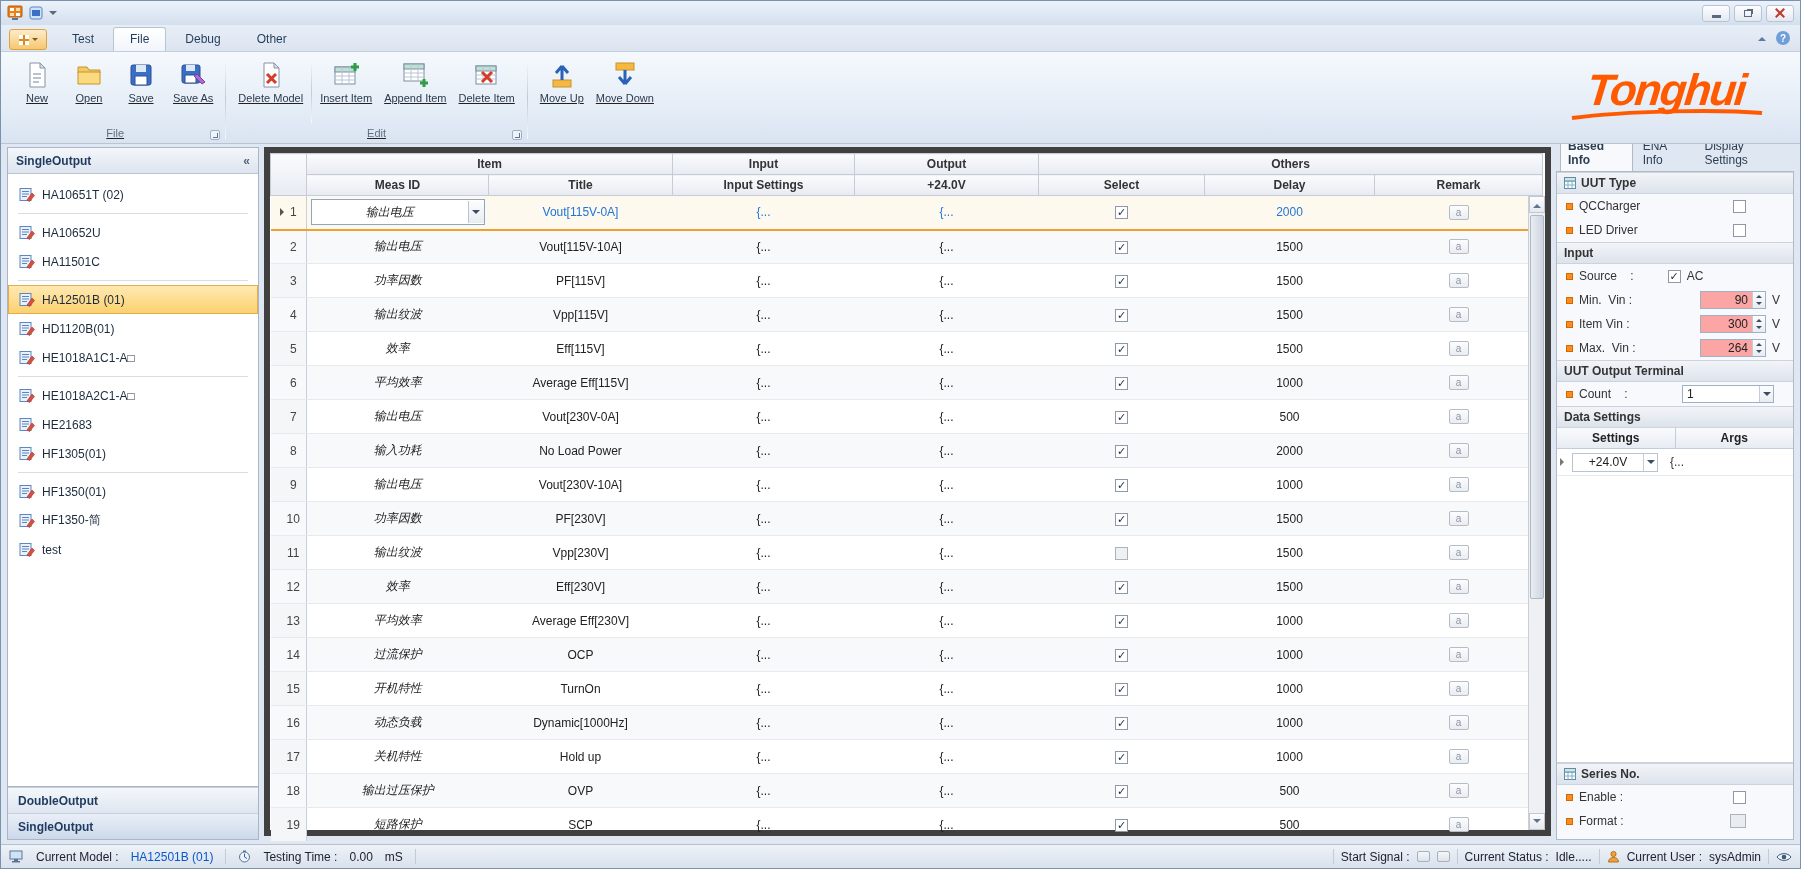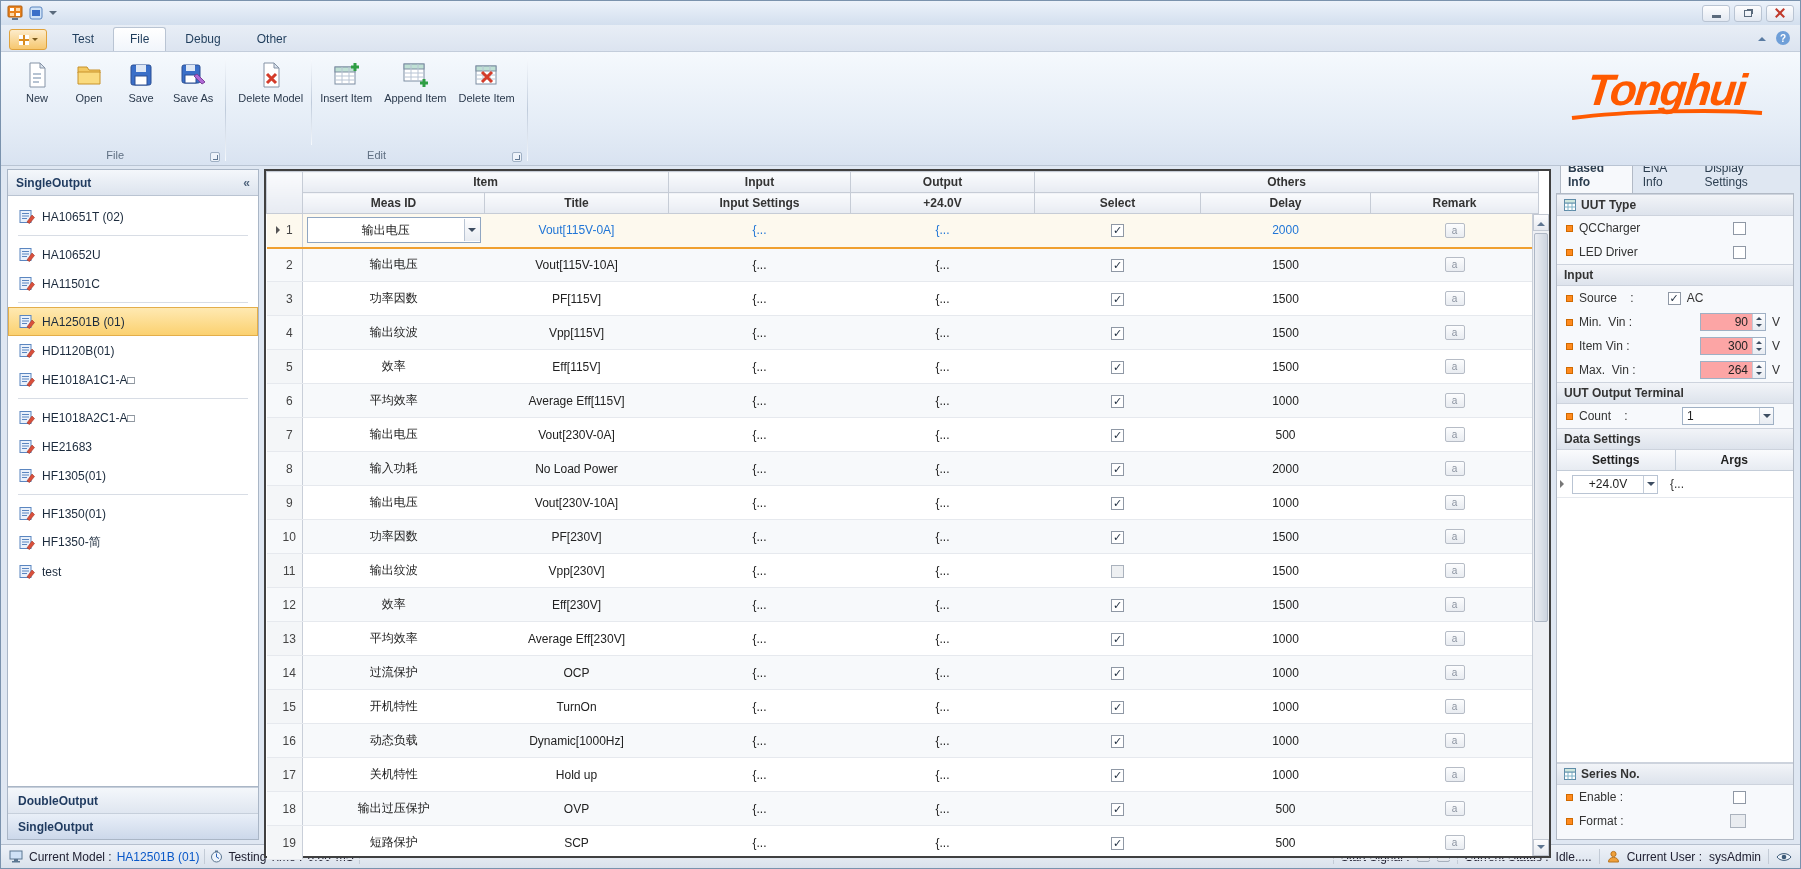--- a/index.html
+++ b/index.html
@@ -30,21 +30,21 @@
       linear-gradient(#fff,#fff) 6px 6px/4px 4px no-repeat,#d98c1f;}
   .app-btn .dd-caret{width:0;height:0;border:3px solid transparent;border-top-color:#7a5a1e;margin-top:3px;}
   .tab{padding:4px 16px 5px 16px;margin-right:2px;border:1px solid transparent;border-bottom:none;border-radius:3px 3px 0 0;color:#1f3d5c;cursor:default;}
   .tab.active{background:linear-gradient(#ffffff,#f1f5fb);border-color:#b9c4d3;}
   .menubar-right{position:absolute;right:10px;top:6px;display:flex;gap:10px;align-items:center;}
   .chev-up{width:0;height:0;border:4px solid transparent;border-bottom-color:#5a7ca3;margin-bottom:2px;}
   .help-circle{width:14px;height:14px;border-radius:50%;background:#6f9fd8;color:#fff;display:flex;align-items:center;justify-content:center;font-size:10px;font-weight:bold;}
   .help-circle::after{content:"?";}
 
   
-  .ribbon{height:114px;background:linear-gradient(#f5f9fd,#e4ecf6 65%,#d9e3f1);border-bottom:1px solid #b9c4d3;display:flex;padding:2px 6px 0 6px;position:relative;flex:none;}
+  .ribbon{height:92px;background:linear-gradient(#f5f9fd,#e4ecf6 65%,#d9e3f1);border-bottom:1px solid #b9c4d3;display:flex;padding:2px 6px 0 6px;position:relative;flex:none;text-decoration:underline;}
   .rb-group{display:flex;flex-direction:column;position:relative;padding:0 2px;}
   .rb-buttons{flex:1;display:flex;align-items:stretch;padding:2px 2px 0 2px;}
   .rb-caption{height:16px;font-size:11px;color:#5f6f82;text-align:center;position:relative;padding:0 14px;}
   .launcher{position:absolute;right:1px;bottom:3px;width:10px;height:10px;border:1px solid #9fb0c4;border-radius:2px;background:#eef3fa;}
   .launcher::after{content:"";position:absolute;right:1px;bottom:1px;width:4px;height:4px;border-right:1px solid #5f7691;border-bottom:1px solid #5f7691;}
   .rb-sep{width:1px;background:linear-gradient(#f6f9fd,#bfcbdb,#f6f9fd);margin:4px 2px;}
   .rbtn{min-width:52px;display:flex;flex-direction:column;align-items:center;gap:3px;padding:4px 5px 0 5px;font-size:11px;color:#2b3a4d;text-align:center;border:1px solid transparent;border-radius:3px;}
   .rbtn svg{width:28px;height:28px;flex:none;}
   .logo{position:absolute;right:34px;top:16px;width:200px;text-align:center;}
   .logo-text{display:inline-block;font-size:44px;font-weight:bold;font-style:italic;color:#ff5a00;letter-spacing:-2px;transform:skewX(-6deg);line-height:1;}
@@ -64,33 +64,33 @@
   .side-item.selected{background:linear-gradient(#ffe9b2,#fbd170);border-color:#e3ae4a;}
   .side-label{color:#1c2b3d;}
   .side-div{display:none;height:1px;background:#d8dde5;margin:4px 10px;}
   .side-div.show{display:block;}
   .side-bottom{flex:none;border-top:1px solid #aab6c6;}
   .side-bar{height:26px;display:flex;align-items:center;padding:0 10px;font-weight:bold;color:#1f3a5f;background:linear-gradient(#f4f7fb,#dfe6f0);border-top:1px solid #c6cfdb;}
   .side-bar.active{background:linear-gradient(#e9eff8,#ccd8ea);}
 
   
   .center{flex:1;min-width:0;position:relative;}
-  .table-wrap{position:relative;border:2px solid #404040;background:#fff;height:689px;}
+  .table-wrap{position:relative;border:6px solid #404040;background:#fff;height:689px;}
   table.grid{border-collapse:collapse;table-layout:fixed;width:calc(100% - 17px);}
   .grid th{height:21px;background:linear-gradient(#fafbfd,#e7ebf2);border:1px solid #c6ccd6;font-weight:bold;color:#333;font-size:12px;}
   .grid td{height:34px;border-bottom:1px solid #e6e9ee;text-align:center;overflow:hidden;white-space:nowrap;font-size:12px;}
   .grid tr.row:nth-of-type(even) td{background:#f7f9fb;}
   td.c-num{background:#f4f6f8;border-right:1px solid #c9cfd9;color:#444;}
   .num-inner{display:flex;align-items:center;justify-content:center;gap:2px;}
   .rowmark{visibility:hidden;width:0;height:0;border:4px solid transparent;border-left-color:#555;display:inline-block;}
   .rowmark.show{visibility:visible;}
   tr.row.selected td{background:#fdf9ee !important;border-top:1px solid #f0a030;border-bottom:2px solid #f0a030;}
   tr.row.selected .c-title,tr.row.selected .c-input,tr.row.selected .c-output,tr.row.selected .c-delay{color:#2176d6;}
   .mw{display:flex;align-items:center;height:26px;margin:0 4px;border:1px solid transparent;}
-  .mw .txt{flex:1;}
+  .mw .txt{flex:1;font-style:italic;}
   .mw .dd{display:none;width:16px;height:22px;border-left:1px solid #b9c4d3;background:linear-gradient(#fdfdfe,#e8ecf2);align-items:center;justify-content:center;}
   .mw.editing{background:#fff;border-color:#8fa6c2;}
   .mw.editing .dd{display:flex;}
   .tri-down{width:0;height:0;border:4px solid transparent;border-top-color:#3d4d61;margin-top:4px;}
   .cb{width:13px;height:13px;border:1px solid #8f98a5;background:#fff;display:inline-flex;align-items:center;justify-content:center;font-size:11px;line-height:1;vertical-align:middle;}
   .cb.checked::after{content:"\2713";color:#1c2b3d;font-weight:bold;}
   .cb.dim{background:#eef0f2;border-color:#aab2bd;}
   .remark-btn{display:inline-flex;align-items:center;justify-content:center;width:20px;height:15px;border:1px solid #b6bcc6;border-radius:2px;background:linear-gradient(#fcfdfe,#e9ecf1);color:#8b93a0;font-size:10px;vertical-align:middle;}
   .vscroll{position:absolute;top:43px;right:0;bottom:0;width:17px;background:#eef0f4;border-left:1px solid #c9cfd9;display:flex;flex-direction:column;}
   .vs-btn{height:17px;flex:none;background:linear-gradient(#fdfdfe,#e6e9ef);border:1px solid #c2c8d2;display:flex;align-items:center;justify-content:center;}
@@ -125,21 +125,21 @@
   .ds-head div{flex:1;text-align:center;padding:3px;border-right:1px solid #c3ccd8;}
   .ds-head div:last-child{border-right:none;}
   .ds-row{display:flex;align-items:center;height:27px;flex:none;border-bottom:1px solid #e6e9ee;padding-left:3px;gap:4px;}
   .ds-mark{width:0;height:0;border:4px solid transparent;border-left-color:#777;}
   .ds-combo{width:86px;height:19px;border:1px solid #b9c4d3;background:#fff;display:flex;align-items:center;}
   .ds-combo .val{flex:1;text-align:center;}
   .ds-args{color:#333;padding-left:8px;}
   .fmt-box{margin-left:auto;margin-right:38px;width:16px;height:14px;border:1px solid #aab2bd;background:#e9ecf0;}
 
   
-  .statusbar{height:24px;flex:none;background:linear-gradient(#eef2f8,#d9e1ec);border-top:1px solid #b6c0ce;display:flex;align-items:center;padding:0 8px;gap:5px;font-size:12px;color:#223;}
+  .statusbar{height:24px;flex:none;background:linear-gradient(#eef2f8,#d9e1ec);border-top:1px solid #b6c0ce;display:flex;align-items:center;padding:0 8px;gap:12px;font-size:12px;color:#223;}
   .sb-sep{width:1px;height:15px;background:#c3cbd6;}
   .link{color:#0a58c8;}
   .sb-right{margin-left:auto;display:flex;align-items:center;gap:7px;}
   .lamp{width:13px;height:11px;border:1px solid #a7b0bd;border-radius:2px;background:linear-gradient(#f5f6f8,#dfe3ea);}
 </style>
 </head>
 <body>
 
 <div class="app">
 
@@ -271,20 +271,41 @@
         </div>
       </div>
       <div class="rb-caption">
         <span>Edit</span>
         <span class="launcher"></span>
       </div>
     </div>
 
     <div class="rb-sep"></div>
 
+    <div class="rb-group">
+      <div class="rb-buttons">
+        <div class="rbtn">
+          <svg viewBox="0 0 28 28">
+            <rect x="5" y="19" width="18" height="7" fill="#f5b942" stroke="#c8922a"></rect>
+            <path d="M14 19V5M14 5l-6 7M14 5l6 7" stroke="#2a62b8" stroke-width="3" fill="none"></path>
+          </svg>
+          <span>Move Up</span>
+        </div>
+        <div class="rbtn">
+          <svg viewBox="0 0 28 28">
+            <rect x="5" y="2" width="18" height="7" fill="#f5b942" stroke="#c8922a"></rect>
+            <path d="M14 9v14M14 23l-6-7M14 23l6-7" stroke="#2a62b8" stroke-width="3" fill="none"></path>
+          </svg>
+          <span>Move Down</span>
+        </div>
+      </div>
+      <div class="rb-caption">
+        <span></span>
+      </div>
+    </div>
 
     <div class="logo">
       <span class="logo-text">Tonghui</span>
       <svg class="logo-swoosh" width="200" height="12" viewBox="0 0 200 12">
         <path d="M6 10 C 60 3 150 1 196 5" stroke="#ff5a00" stroke-width="4" fill="none"></path>
       </svg>
     </div>
   </div>
 
   <div class="main">

